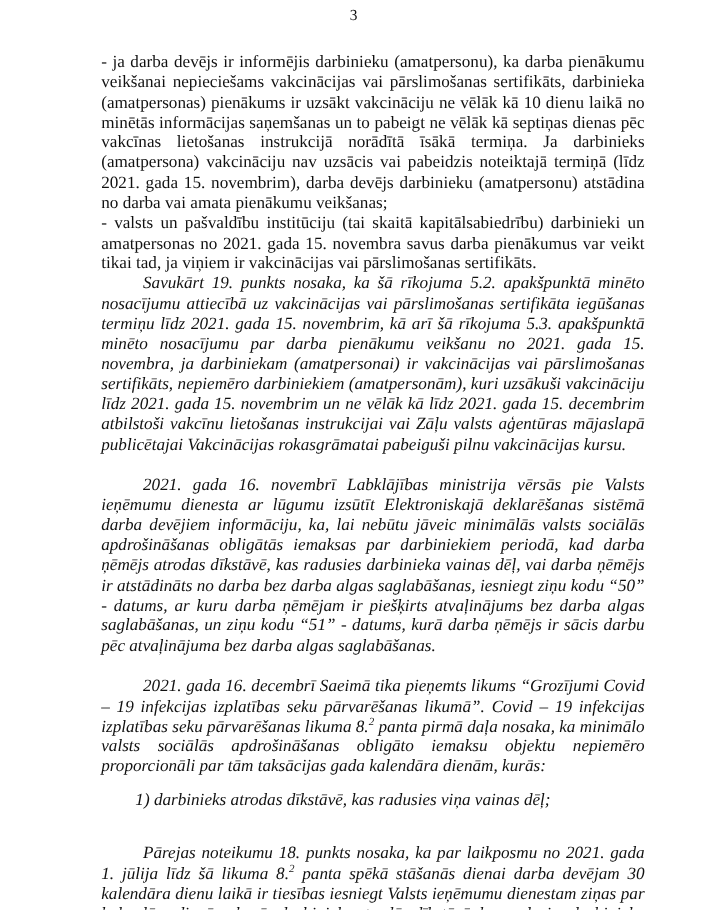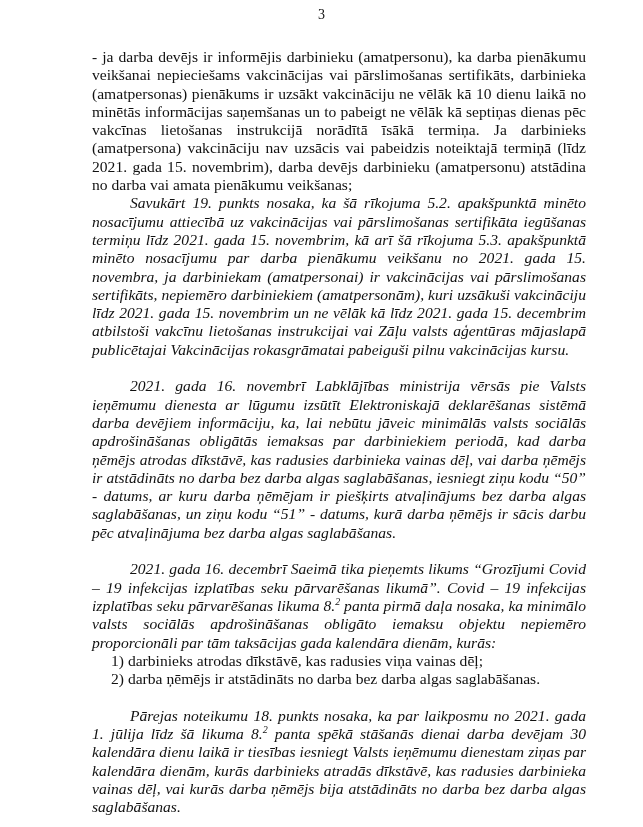--- a/index.html
+++ b/index.html
@@ -5,32 +5,32 @@
   html, body { margin: 0; padding: 0; background: #ffffff; }
   body { width: 643px; height: 827px; position: relative; overflow: hidden;
          font-family: "Liberation Serif", "DejaVu Serif", serif; color: #111; }
   .page-number { position: absolute; top: 6px; left: 0; width: 643px; text-align: center;
                  font-size: 14px; line-height: 18px; }
   .body-text { position: absolute; left: 92px; width: 494px; top: 48px;
                font-size: 15.6px; line-height: 18.3px; }
   .p { margin: 0; text-align: justify; }
   .indent { text-indent: 38px; font-style: italic; }
   .gap { height: 18.3px; }
-  .list-item { margin: 0; padding-left: 19px; }
+  .list-item { margin: 12px; padding-left: 19px; font-style: italic; }
   sup { font-size: 10px; line-height: 0; vertical-align: 6px; }
 </style>
 </head>
 <body>
 
 <div class="page-number">3</div>
 
 <div class="body-text">
   <p class="p">- ja darba devējs ir informējis darbinieku (amatpersonu), ka darba pienākumu veikšanai nepieciešams vakcinācijas vai pārslimošanas sertifikāts, darbinieka (amatpersonas) pienākums ir uzsākt vakcināciju ne vēlāk kā 10 dienu laikā no minētās informācijas saņemšanas un to pabeigt ne vēlāk kā septiņas dienas pēc vakcīnas lietošanas instrukcijā norādītā īsākā termiņa. Ja darbinieks (amatpersona) vakcināciju nav uzsācis vai pabeidzis noteiktajā termiņā (līdz 2021. gada 15. novembrim), darba devējs darbinieku (amatpersonu) atstādina no darba vai amata pienākumu veikšanas;</p>
+  <p class="p">- valsts un pašvaldību institūciju (tai skaitā kapitālsabiedrību) darbinieki un amatpersonas no 2021. gada 15. novembra savus darba pienākumus var veikt tikai tad, ja viņiem ir vakcinācijas vai pārslimošanas sertifikāts.</p>
   <p class="p indent">Savukārt 19. punkts nosaka, ka šā rīkojuma 5.2. apakšpunktā minēto nosacījumu attiecībā uz vakcinācijas vai pārslimošanas sertifikāta iegūšanas termiņu līdz 2021. gada 15. novembrim, kā arī šā rīkojuma 5.3. apakšpunktā minēto nosacījumu par darba pienākumu veikšanu no 2021. gada 15. novembra, ja darbiniekam (amatpersonai) ir vakcinācijas vai pārslimošanas sertifikāts, nepiemēro darbiniekiem (amatpersonām), kuri uzsākuši vakcināciju līdz 2021. gada 15. novembrim un ne vēlāk kā līdz 2021. gada 15. decembrim atbilstoši vakcīnu lietošanas instrukcijai vai Zāļu valsts aģentūras mājaslapā publicētajai Vakcinācijas rokasgrāmatai pabeiguši pilnu vakcinācijas kursu.</p>
   <div class="gap"></div>
   <p class="p indent">2021. gada 16. novembrī Labklājības ministrija vērsās pie Valsts ieņēmumu dienesta ar lūgumu izsūtīt Elektroniskajā deklarēšanas sistēmā darba devējiem informāciju, ka, lai nebūtu jāveic minimālās valsts sociālās apdrošināšanas obligātās iemaksas par darbiniekiem periodā, kad darba ņēmējs atrodas dīkstāvē, kas radusies darbinieka vainas dēļ, vai darba ņēmējs ir atstādināts no darba bez darba algas saglabāšanas, iesniegt ziņu kodu “50” - datums, ar kuru darba ņēmējam ir piešķirts atvaļinājums bez darba algas saglabāšanas, un ziņu kodu “51” - datums, kurā darba ņēmējs ir sācis darbu pēc atvaļinājuma bez darba algas saglabāšanas.</p>
   <div class="gap"></div>
   <p class="p indent"><span>2021. gada 16. decembrī Saeimā tika pieņemts likums “Grozījumi Covid – 19 infekcijas izplatības seku pārvarēšanas likumā”. Covid – 19 infekcijas izplatības seku pārvarēšanas likuma 8.</span><sup>2</sup><span> panta pirmā daļa nosaka, ka minimālo valsts sociālās apdrošināšanas obligāto iemaksu objektu nepiemēro proporcionāli par tām taksācijas gada kalendāra dienām, kurās:</span></p>
   <p class="list-item">1) darbinieks atrodas dīkstāvē, kas radusies viņa vainas dēļ;</p>
-  <p class="list-item">2) darba ņēmējs ir atstādināts no darba bez darba algas saglabāšanas.</p>
   <div class="gap"></div>
   <p class="p indent"><span>Pārejas noteikumu 18. punkts nosaka, ka par laikposmu no 2021. gada 1. jūlija līdz šā likuma 8.</span><sup>2</sup><span> panta spēkā stāšanās dienai darba devējam 30 kalendāra dienu laikā ir tiesības iesniegt Valsts ieņēmumu dienestam ziņas par kalendāra dienām, kurās darbinieks atradās dīkstāvē, kas radusies darbinieka vainas dēļ, vai kurās darba ņēmējs bija atstādināts no darba bez darba algas saglabāšanas.</span></p>
 </div>
 
 </body></html>

